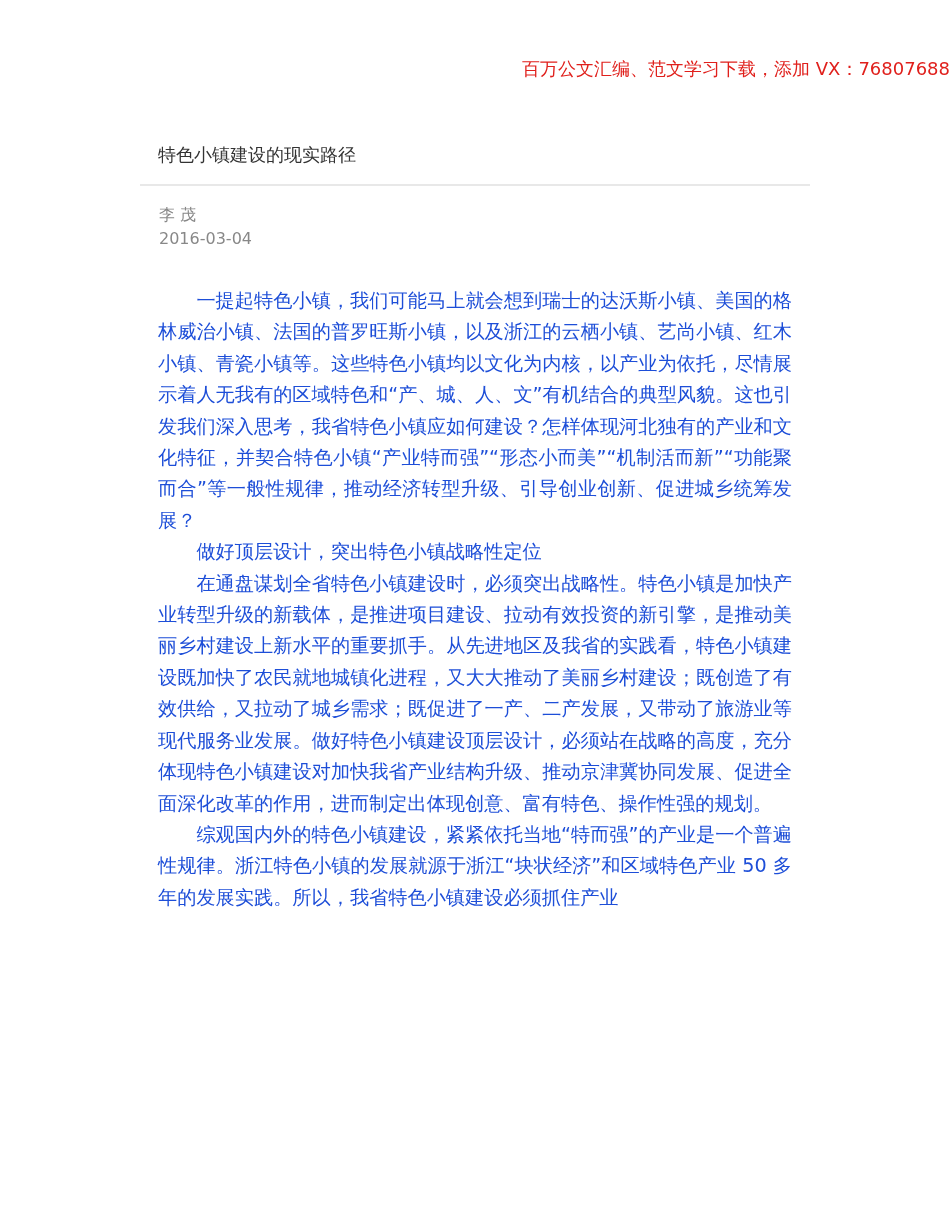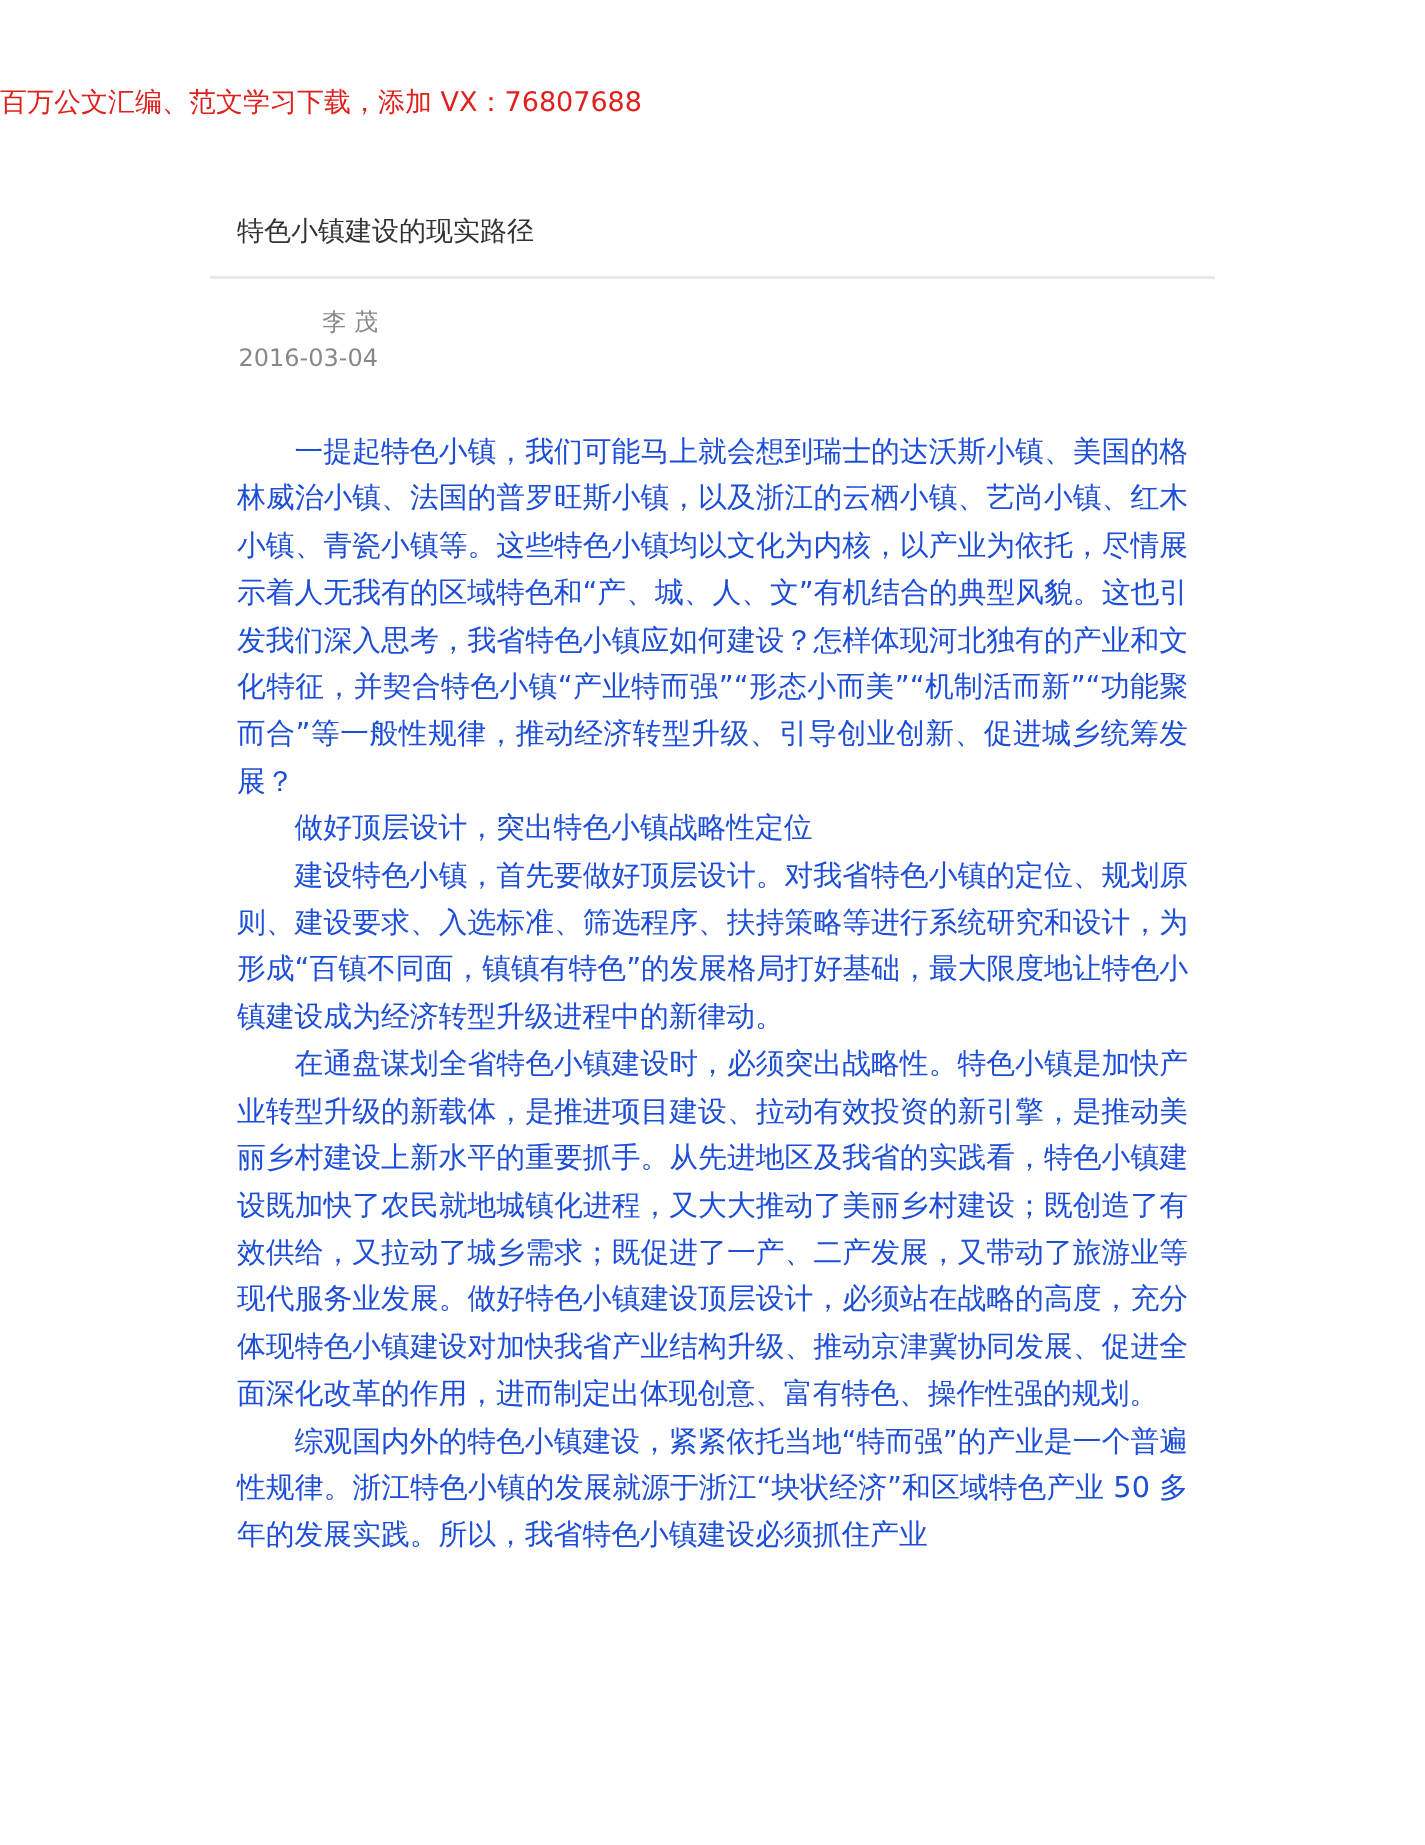--- a/index.html
+++ b/index.html
@@ -12,21 +12,21 @@
       height: 1230px;
       position: relative;
       overflow: hidden;
       font-family: "DejaVu Sans", "Liberation Sans", sans-serif;
     }
     .banner {
       position: absolute;
       top: 56px;
       left: 0;
       width: 950px;
-      text-align: left;
+      text-align: right;
       color: #e0201c;
       font-size: 18px;
       line-height: 26px;
     }
     .title {
       position: absolute;
       top: 137px;
       left: 158px;
       font-size: 18px;
       line-height: 36px;
@@ -43,21 +43,21 @@
       border-top: 2px solid #e8e8e8;
     }
     .meta {
       position: absolute;
       left: 159px;
       top: 203px;
       color: #888888;
       font-size: 16px;
       line-height: 24px;
     }
-    .meta div { white-space: nowrap; text-align: right; }
+    .meta div { white-space: nowrap; }
     .content {
       position: absolute;
       top: 285px;
       left: 158px;
       width: 634px;
       font-size: 19.2px;
       line-height: 31.4px;
       color: #1d4ed8;
       text-align: justify;
     }
@@ -77,16 +77,15 @@
 <div class="divider"></div>
 
 <div class="meta">
   <div>李 茂</div>
   <div>2016-03-04</div>
 </div>
 
 <div class="content">
   <p>一提起特色小镇，我们可能马上就会想到瑞士的达沃斯小镇、美国的格林威治小镇、法国的普罗旺斯小镇，以及浙江的云栖小镇、艺尚小镇、红木小镇、青瓷小镇等。这些特色小镇均以文化为内核，以产业为依托，尽情展示着人无我有的区域特色和“产、城、人、文”有机结合的典型风貌。这也引发我们深入思考，我省特色小镇应如何建设？怎样体现河北独有的产业和文化特征，并契合特色小镇“产业特而强”“形态小而美”“机制活而新”“功能聚而合”等一般性规律，推动经济转型升级、引导创业创新、促进城乡统筹发展？</p>
   <p>做好顶层设计，突出特色小镇战略性定位</p>
-  <p>建设特色小镇，首先要做好顶层设计。对我省特色小镇的定位、规划原则、建设要求、入选标准、筛选程序、扶持策略等进行系统研究和设计，为形成“百镇不同面，镇镇有特色”的发展格局打好基础，最大限度地让特色小镇建设成为经济转型升级进程中的新律动。</p>
   <p>在通盘谋划全省特色小镇建设时，必须突出战略性。特色小镇是加快产业转型升级的新载体，是推进项目建设、拉动有效投资的新引擎，是推动美丽乡村建设上新水平的重要抓手。从先进地区及我省的实践看，特色小镇建设既加快了农民就地城镇化进程，又大大推动了美丽乡村建设；既创造了有效供给，又拉动了城乡需求；既促进了一产、二产发展，又带动了旅游业等现代服务业发展。做好特色小镇建设顶层设计，必须站在战略的高度，充分体现特色小镇建设对加快我省产业结构升级、推动京津冀协同发展、促进全面深化改革的作用，进而制定出体现创意、富有特色、操作性强的规划。</p>
   <p>综观国内外的特色小镇建设，紧紧依托当地“特而强”的产业是一个普遍性规律。浙江特色小镇的发展就源于浙江“块状经济”和区域特色产业 50 多年的发展实践。所以，我省特色小镇建设必须抓住产业</p>
 </div>
 
 </body></html>

